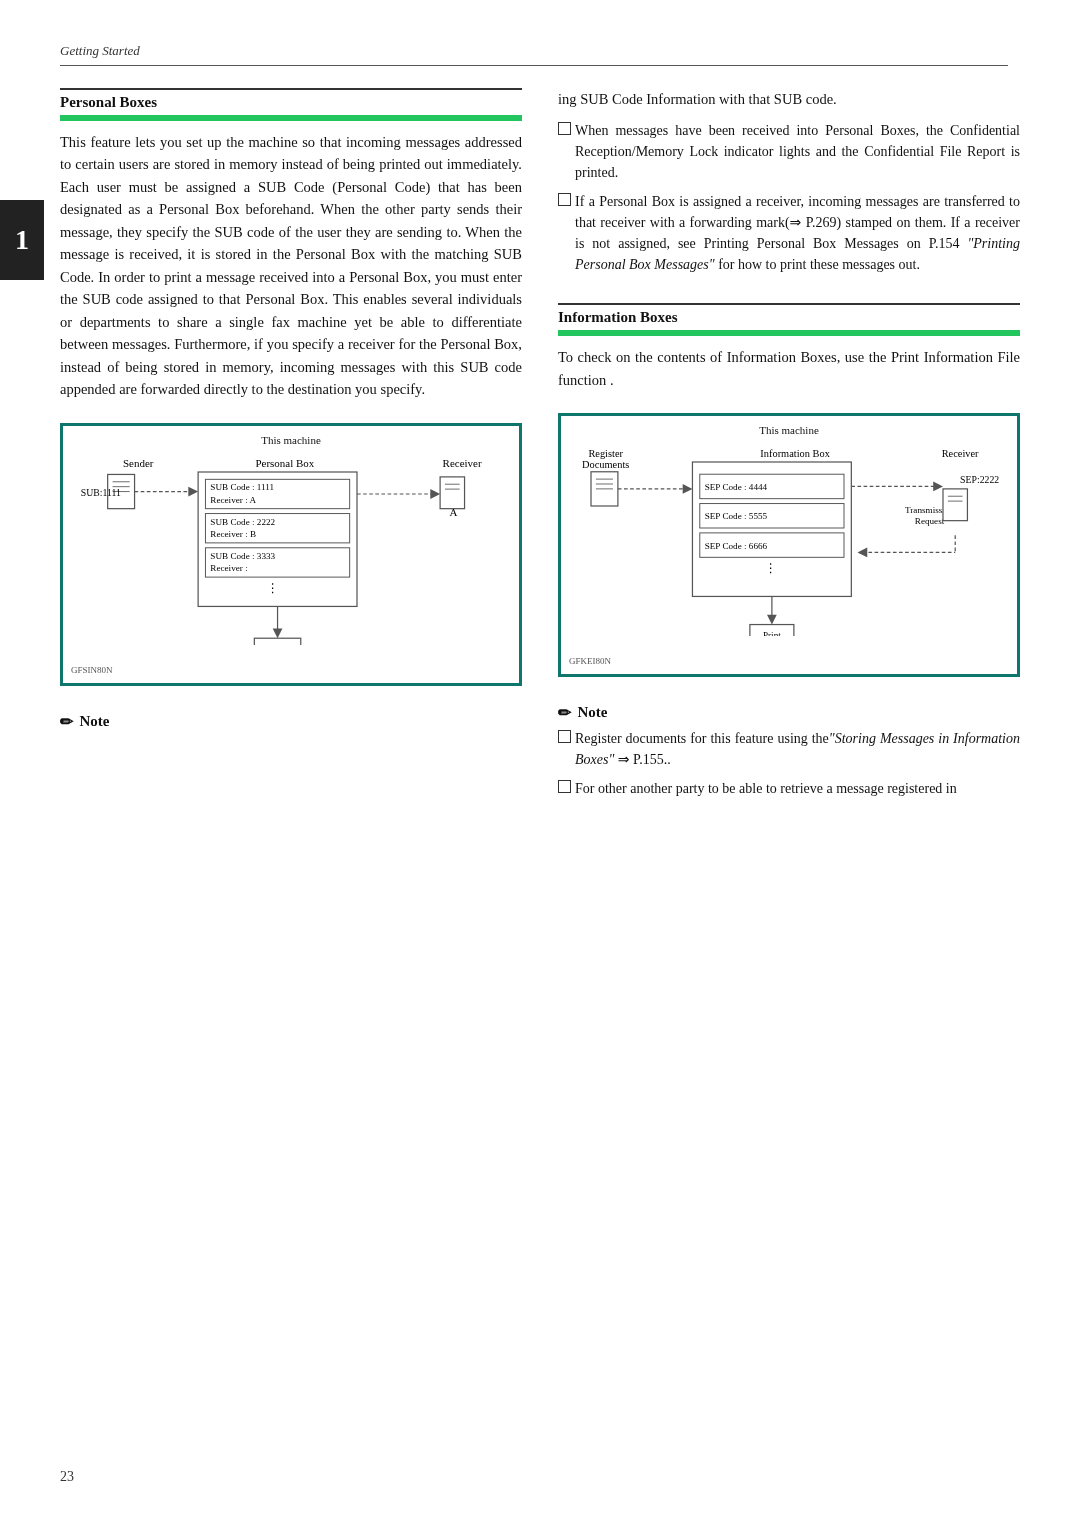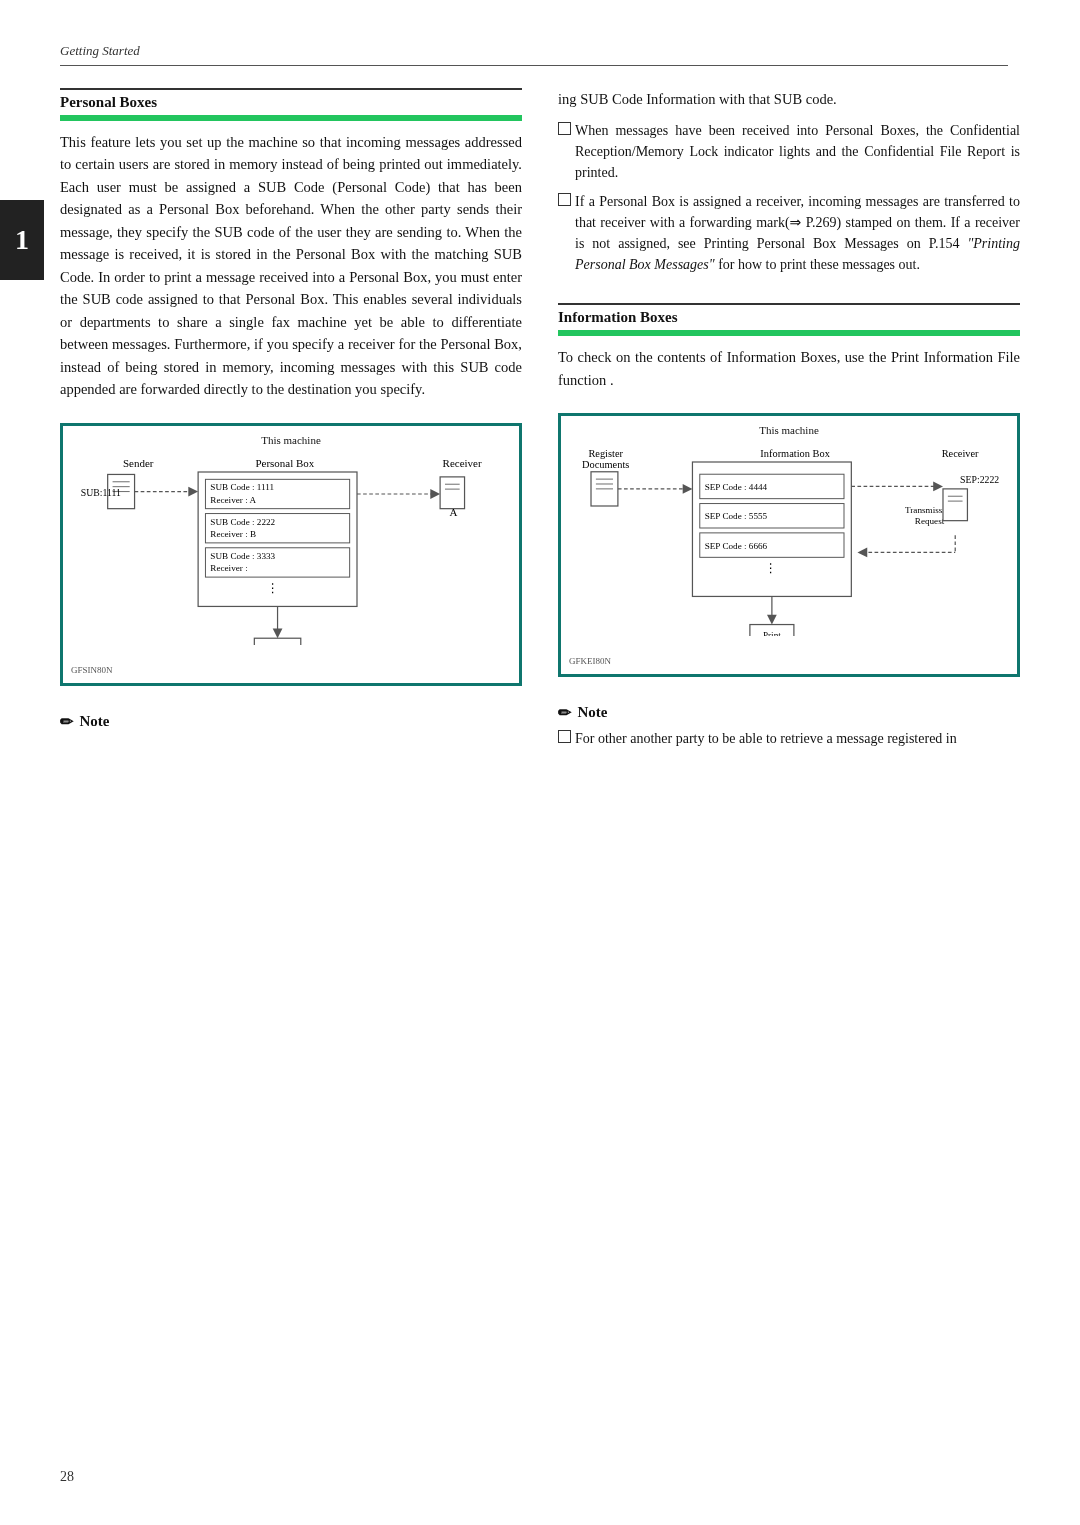--- a/index.html
+++ b/index.html
@@ -324,25 +324,29 @@
         <div class="diagram-caption">GFKEI80N</div>
       </div>
 
       <div class="note-section">
         <div class="note-header">
           <span class="note-icon">✏</span>
           <span>Note</span>
         </div>
         <div class="note-item">
           <span class="note-checkbox"></span>
+          <span>Register documents for this feature using the<em>"Storing Messages in Information Boxes"</em> ⇒ P.155..</span>
+        </div>
+        <div class="note-item">
+          <span class="note-checkbox"></span>
           <span>For other another party to be able to retrieve a message registered in</span>
         </div>
       </div>
 
     </div>
 
   </div>
 
   <div class="footer">
-    <span>28</span>
+    <span>23</span>
   </div>
 
 </div>
 
 </body></html>

